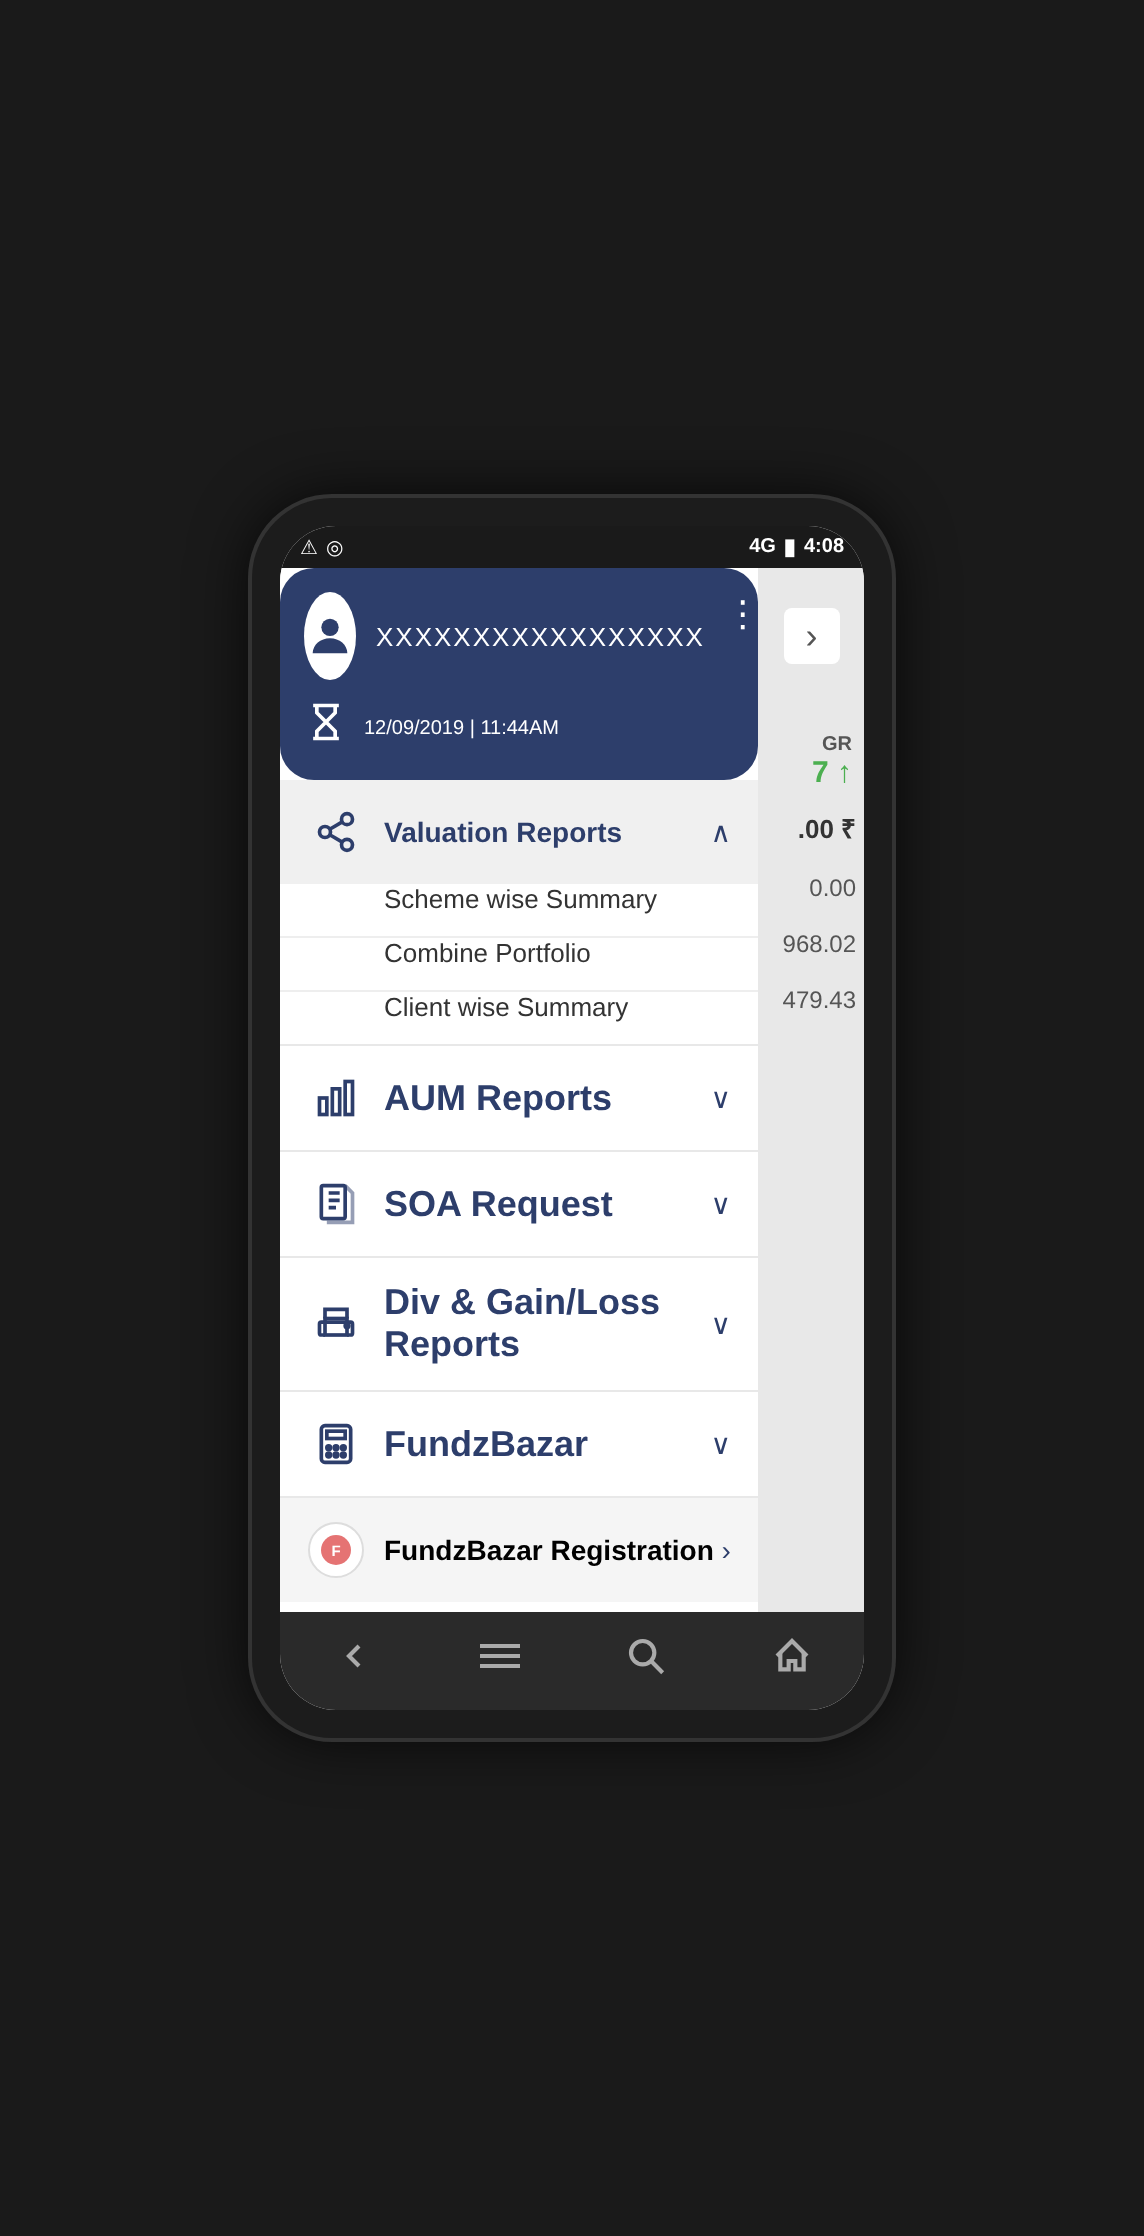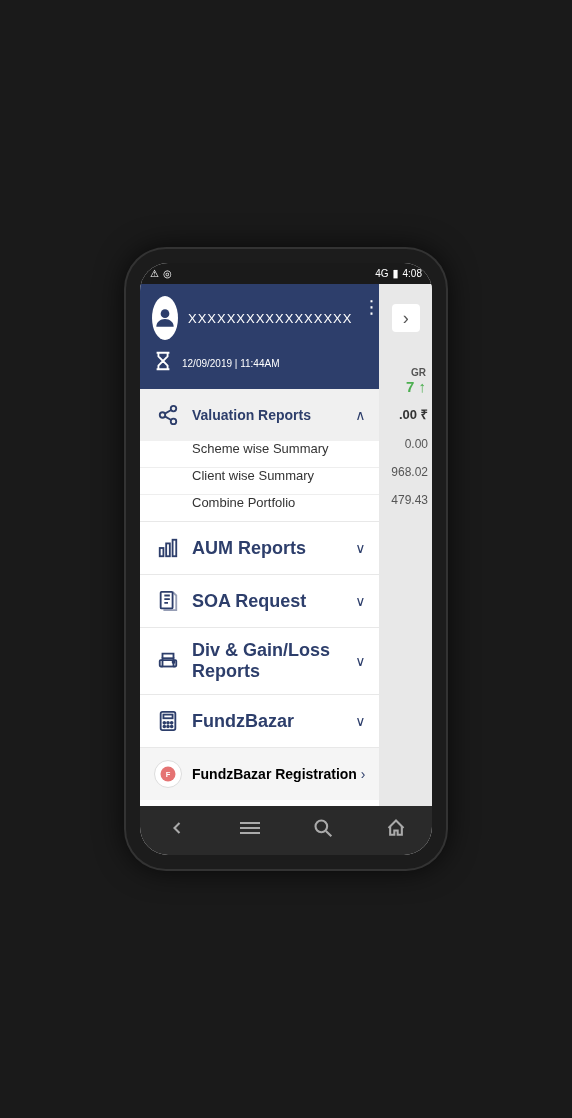--- a/index.html
+++ b/index.html
@@ -49,21 +49,21 @@
     .status-left {
       display: flex;
       align-items: center;
       gap: 4px;
     }
 
     .status-right {
       display: flex;
       align-items: center;
       gap: 4px;
-      font-weight: normal;
+      font-weight: bold;
     }
 
     
     .main-content {
       flex: 1;
       display: flex;
       overflow: hidden;
       position: relative;
     }
 
@@ -74,20 +74,21 @@
       display: flex;
       flex-direction: column;
       overflow-y: auto;
       z-index: 5;
       flex-shrink: 0;
     }
 
     .drawer-header {
       background: #2d3e6b;
       padding: 12px;
+      border-radius: 17px;
     }
 
     .drawer-user {
       display: flex;
       align-items: center;
       gap: 10px;
       margin-bottom: 10px;
     }
 
     .drawer-avatar {
@@ -330,24 +331,24 @@
                 <line x1="15.41" y1="6.51" x2="8.59" y2="10.49"></line>
               </svg>
             </div>
             <span class="menu-label">Valuation Reports</span>
             <span class="menu-chevron">∧</span>
           </div>
           <div class="menu-sub-item">
             <span class="menu-sub-label">Scheme wise Summary</span>
           </div>
           <div class="menu-sub-item">
+            <span class="menu-sub-label">Combine Portfolio</span>
+          </div>
+          <div class="menu-sub-item">
             <span class="menu-sub-label">Client wise Summary</span>
-          </div>
-          <div class="menu-sub-item">
-            <span class="menu-sub-label">Combine Portfolio</span>
           </div>
         </div>
 
         <div class="menu-item-simple">
           <div class="menu-icon">
             <svg width="22" height="22" viewBox="0 0 24 24" fill="none" stroke="#2d3e6b" stroke-width="2">
               <rect x="3" y="12" width="4" height="9"></rect>
               <rect x="10" y="7" width="4" height="14"></rect>
               <rect x="17" y="3" width="4" height="18"></rect>
             </svg>

